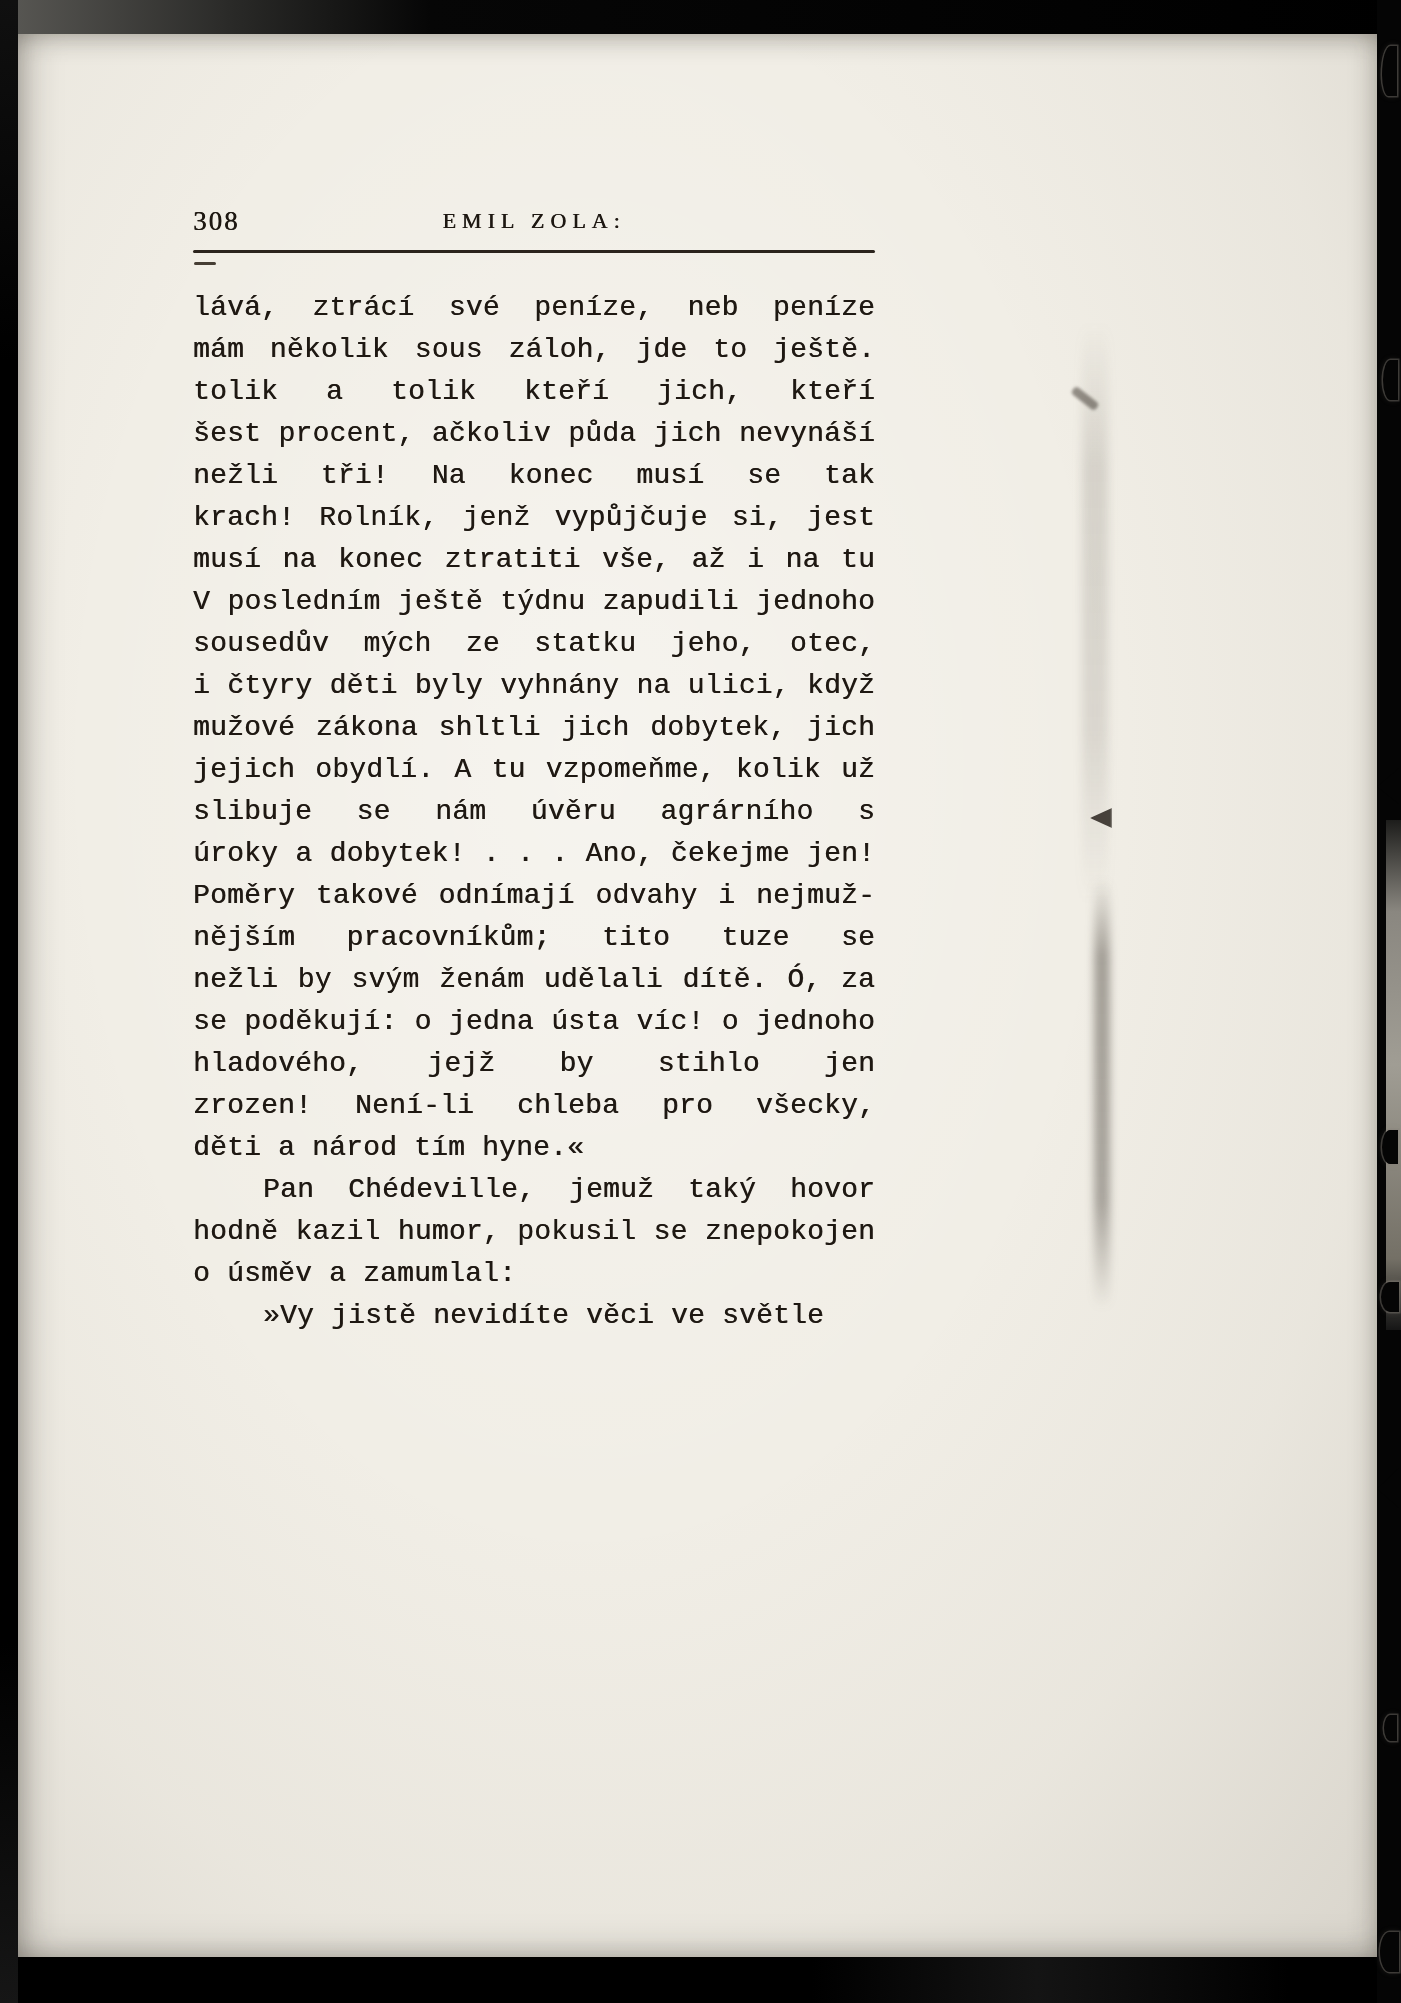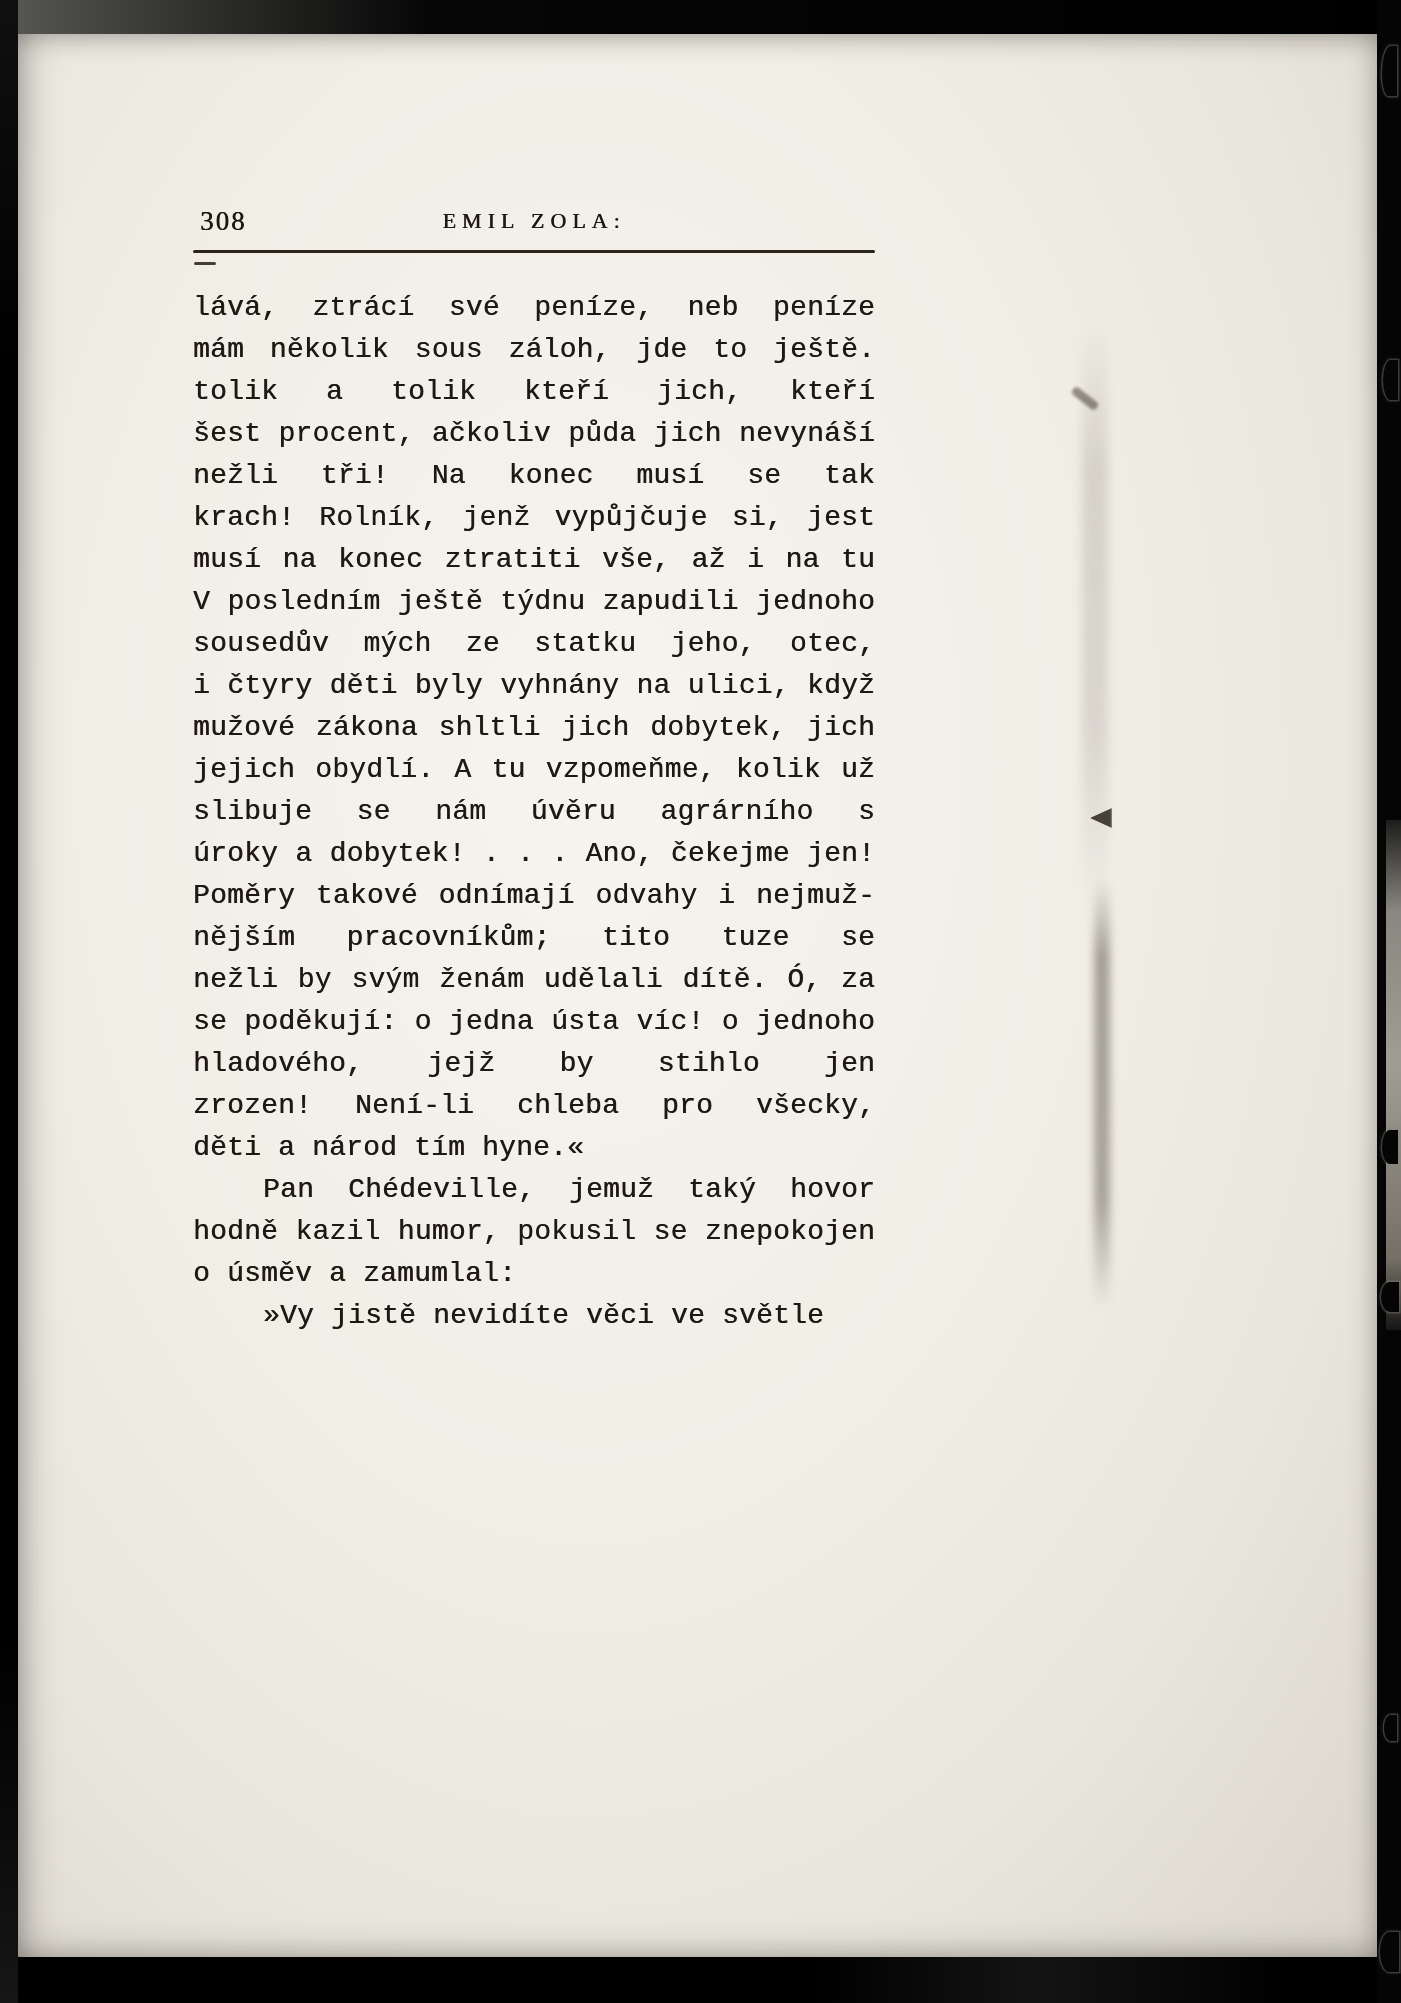--- a/index.html
+++ b/index.html
@@ -56,21 +56,21 @@
   }
 
   
   .header-row {
     position: absolute;
     left: 175px; top: 168px; width: 682px; height: 38px;
     line-height: 38px;
     color: var(--ink, #1e1812);
   }
   .pagenum {
-    position: absolute; left: 7px; top: 0;
+    position: absolute; left: 0; top: 0;
     font-size: 27px; letter-spacing: 2px;
     text-shadow: 0.4px 0 0 currentColor;
   }
   .running-title {
     position: absolute; left: 0; width: 100%;
     text-align: center;
     font-size: 22px; letter-spacing: 6px;
     text-shadow: 0.5px 0 0 currentColor;
   }
   .header-rule {

